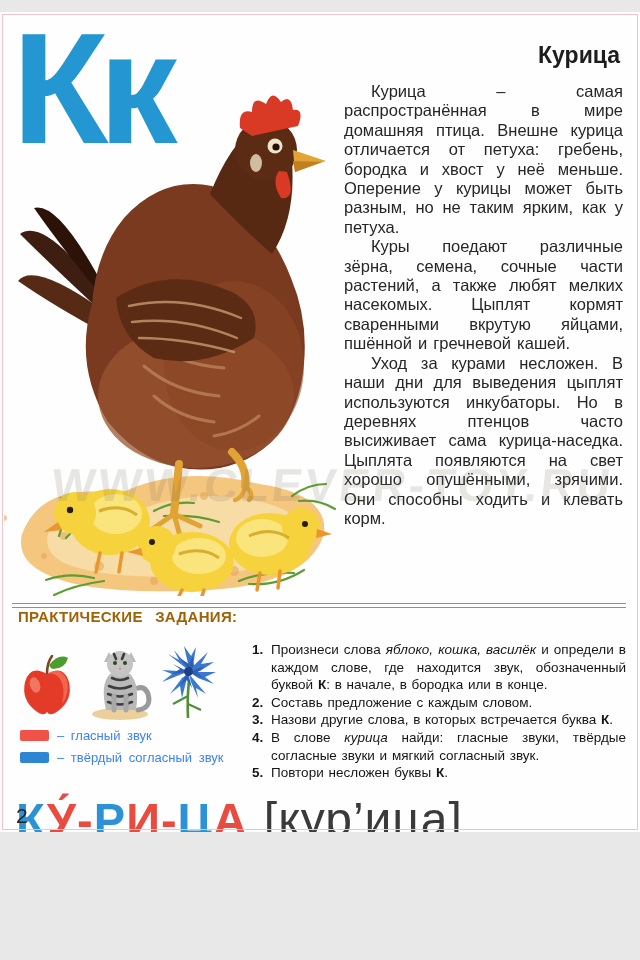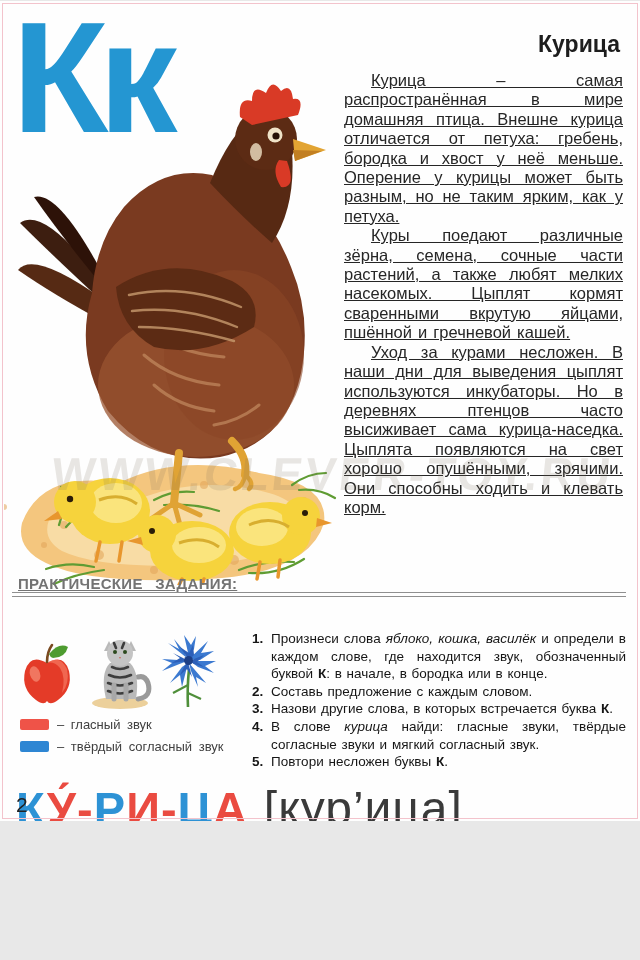--- a/index.html
+++ b/index.html
@@ -1,46 +1,46 @@
 <!DOCTYPE html>
 <html><head>
 <meta charset="utf-8">
 <style>
   html,body{margin:0;padding:0;background:#e8e8e8;}
   #page{position:relative;width:640px;height:820px;background:#fefefe;
-        font-family:"Liberation Sans",sans-serif;overflow:hidden;margin:1px auto;}
+        font-family:"Liberation Sans",sans-serif;overflow:hidden;margin:12px auto;}
   .pink-frame{position:absolute;inset:2px;border:1px solid #f3c3cc;pointer-events:none;z-index:20;}
 
   .letter-pair{position:absolute;left:12px;top:-6px;font-size:158px;font-weight:bold;
                color:#2496d2;line-height:1.05;letter-spacing:-10px;}
   .page-title{position:absolute;right:20px;top:30px;font-size:23px;font-weight:bold;color:#1d1d1d;}
 
   .hen-art{position:absolute;left:4px;top:54px;}
   .watermark{position:absolute;left:52px;top:446px;width:590px;font-size:46px;font-weight:bold;
              color:rgba(125,112,95,0.17);letter-spacing:3px;transform:skewX(-6deg);z-index:6;
              white-space:nowrap;}
 
   .article{position:absolute;left:344px;top:70px;width:279px;font-size:16.5px;line-height:19.4px;
            color:#262626;text-align:justify;}
-  .article p{margin:0;text-indent:27px;word-spacing:1.5px;text-decoration:underline;}
+  .article p{margin:0;text-indent:27px;word-spacing:1.5px;}
 
   .separator{position:absolute;left:12px;right:14px;top:591px;height:3px;
              border-top:1px solid #8f8f8f;border-bottom:1px solid #8f8f8f;}
 
-  .practice-heading{position:absolute;left:18px;top:574px;font-size:15px;font-weight:bold;
-                    color:#737373;word-spacing:8px;letter-spacing:.3px;text-decoration:underline;}
+  .practice-heading{position:absolute;left:18px;top:596px;font-size:15px;font-weight:bold;
+                    color:#a16207;word-spacing:8px;letter-spacing:.3px;}
 
   .img-apple{position:absolute;left:20px;top:640px;}
   .img-cat{position:absolute;left:88px;top:632px;}
   .img-flower{position:absolute;left:160px;top:632px;}
 
   .legend{position:absolute;left:20px;top:712px;width:228px;}
   .legend-row{display:flex;align-items:center;height:22px;}
   .swatch{width:29px;height:11px;border-radius:2px;margin-right:8px;flex:none;}
-  .legend-label{font-size:13px;color:#404040;word-spacing:3px;}
+  .legend-label{font-size:13px;color:#3b82f6;word-spacing:3px;}
 
   .tasks{position:absolute;left:252px;top:629px;width:374px;font-size:13.5px;line-height:17.6px;color:#161616;}
   .task{display:flex;}
   .task-num{min-width:19px;font-weight:bold;flex:none;}
   .task-body{flex:1;text-align:justify;word-spacing:1px;}
   .task-body i{font-style:italic;}
   .task-body b{font-weight:bold;}
 
   .word-block{position:absolute;left:16px;top:780px;white-space:nowrap;}
   .syllables span{font-size:47px;font-weight:bold;letter-spacing:1px;}

